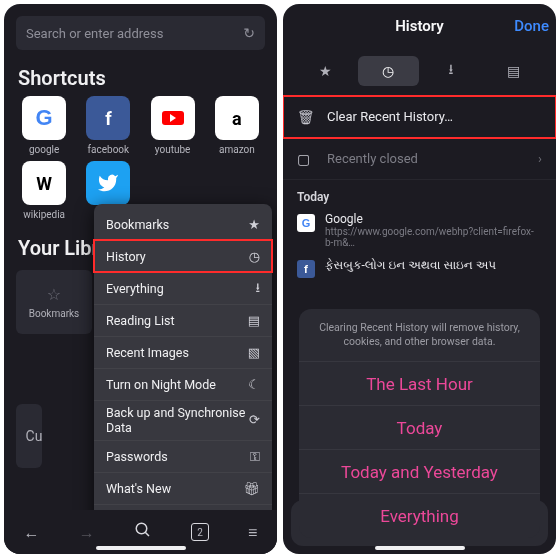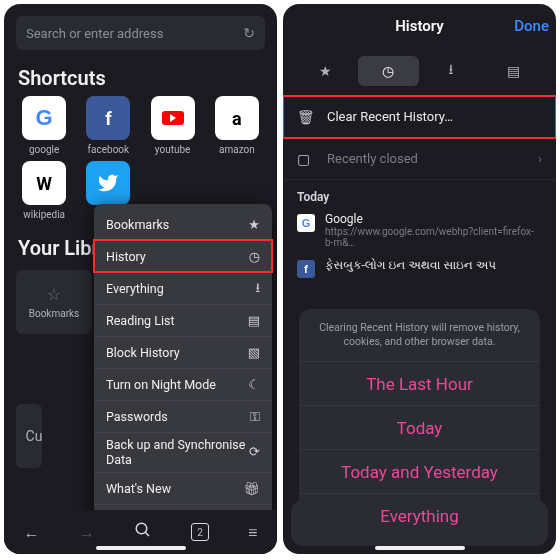--- a/index.html
+++ b/index.html
@@ -265,34 +265,34 @@
       </div>
       <div class="menu-item">
         <span>Everything</span>
         <span class="mi-icon">⭳</span>
       </div>
       <div class="menu-item">
         <span>Reading List</span>
         <span class="mi-icon">▤</span>
       </div>
       <div class="menu-item">
-        <span>Block History</span>
+        <span>Recent Images</span>
         <span class="mi-icon">▧</span>
       </div>
       <div class="menu-item">
         <span>Turn on Night Mode</span>
         <span class="mi-icon">☾</span>
-      </div>
-      <div class="menu-item">
-        <span>Passwords</span>
-        <span class="mi-icon">⚿</span>
       </div>
       <div class="menu-item two-line">
         <span>Back up and Synchronise Data</span>
         <span class="mi-icon">⟳</span>
+      </div>
+      <div class="menu-item">
+        <span>Passwords</span>
+        <span class="mi-icon">⚿</span>
       </div>
       <div class="menu-item">
         <span>What's New</span>
         <span class="mi-icon">🎁︎</span>
       </div>
       <div class="menu-item">
         <span>Settings</span>
         <span class="mi-icon">⚙</span>
       </div>
     </div>

